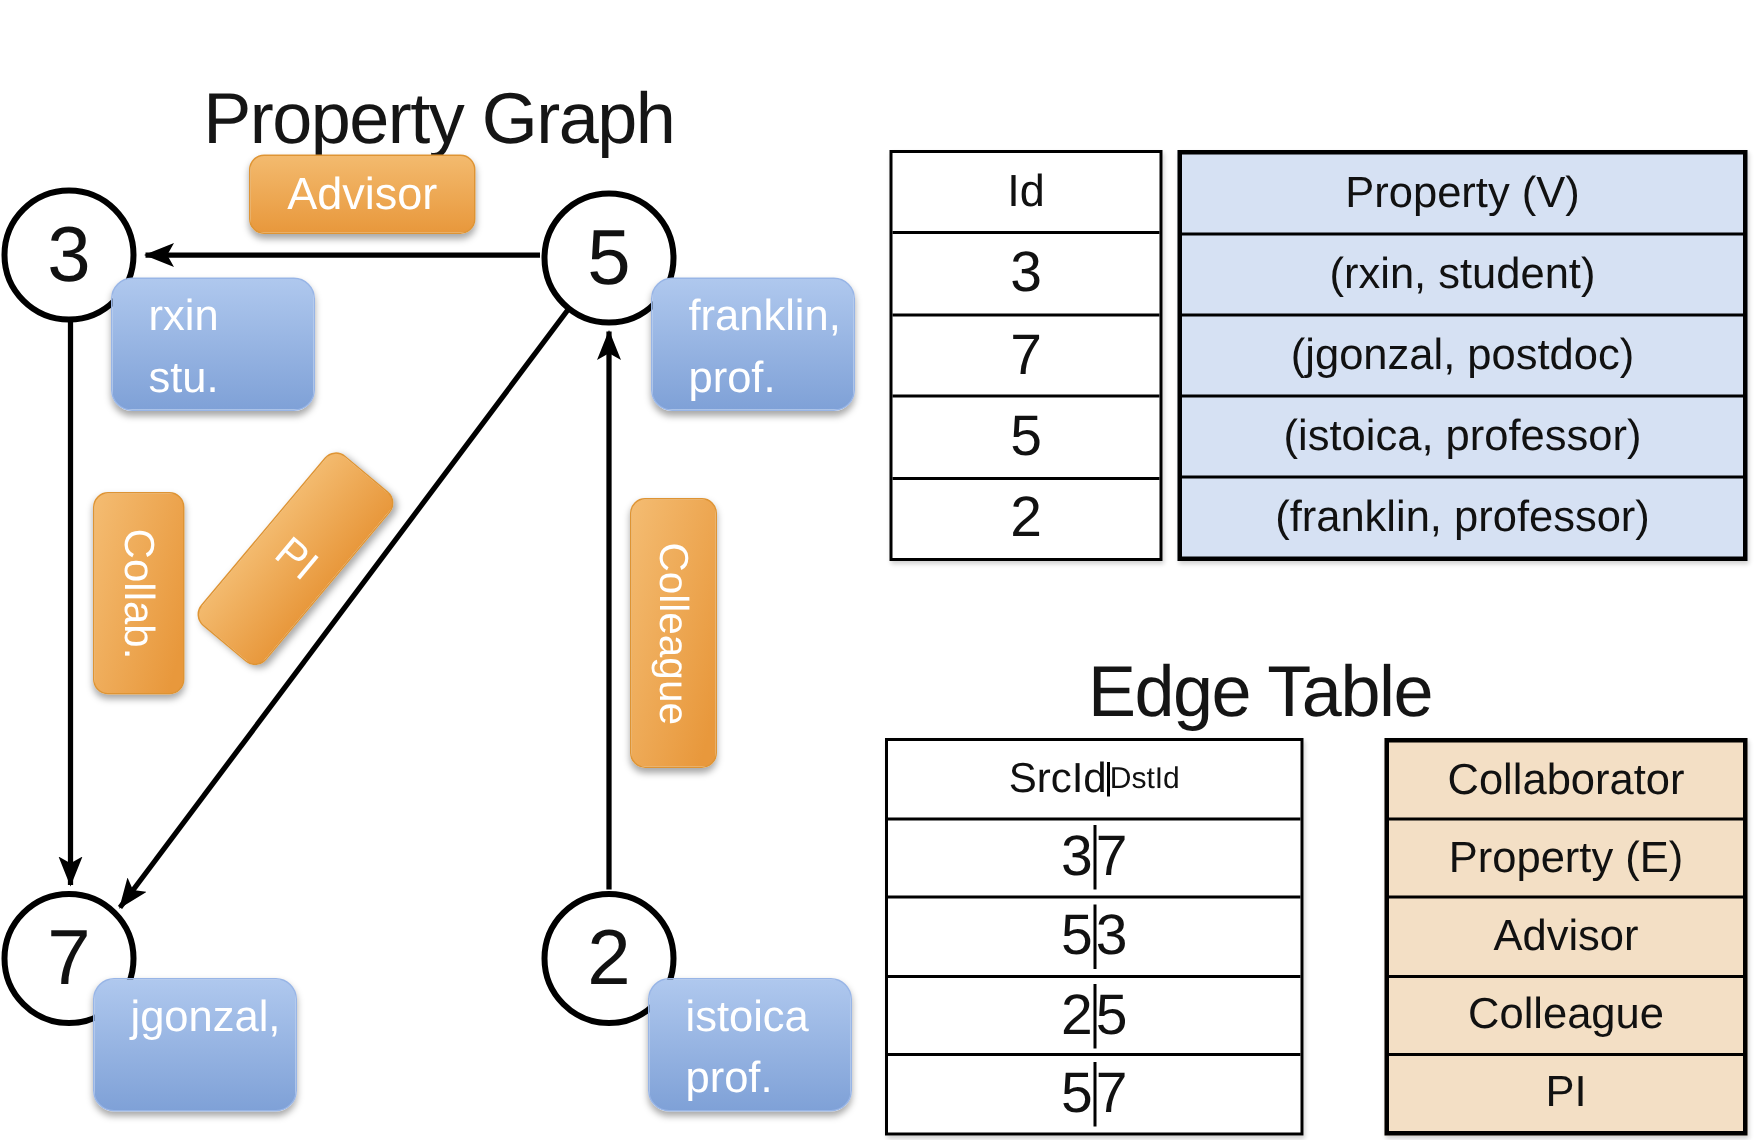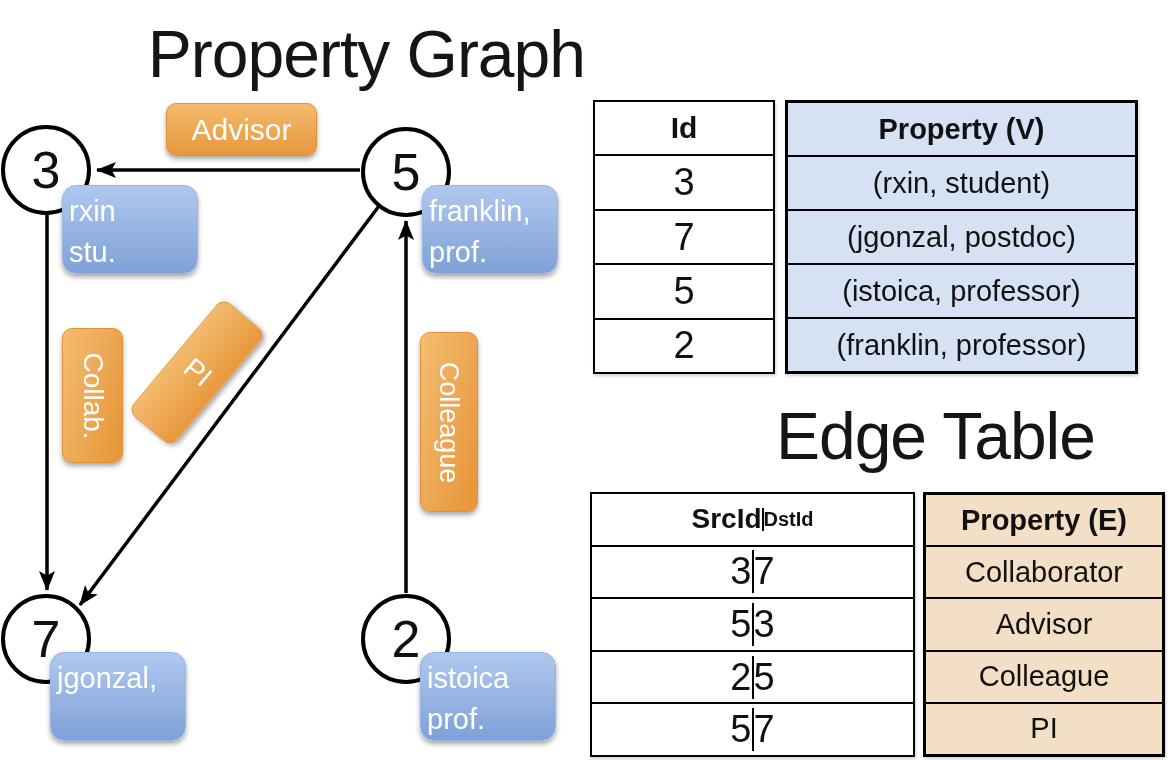--- a/index.html
+++ b/index.html
@@ -1,48 +1,48 @@
 <!DOCTYPE html>
 <html><head>
 <meta charset="utf-8">
 <style>
   html,body{margin:0;padding:0;background:#fff;}
   #stage{position:relative;width:1170px;height:760px;background:#fff;overflow:hidden;
          font-family:"Liberation Sans","DejaVu Sans",sans-serif;color:#111;}
   .abs{position:absolute;box-sizing:border-box;}
 
   
-  .big-title{font-size:66px;font-weight:400;letter-spacing:-1px;text-align:right;color:#151515;}
+  .big-title{font-size:48px;font-weight:400;letter-spacing:-1px;text-align:center;color:#151515;margin-top:36px;}
 
   
   .node{width:90px;height:90px;border:4px solid #000;border-radius:50%;background:#fff;
         display:flex;align-items:center;justify-content:center;font-size:52px;color:#111;}
 
   
   .vlabel{width:136px;height:89px;border-radius:14px;
           background:linear-gradient(180deg,#AFC8EE 0%,#7FA1D7 100%);
           border:1px solid #98B5E6;color:#fff;font-size:29px;line-height:41px;
-          padding:5px 0 0 6px;box-shadow:0 3px 5px rgba(0,0,0,.35);}
+          padding:5px 0 0 24px;box-shadow:0 3px 5px rgba(0,0,0,.35);margin-left:12px;}
 
   
   .elabel{background:linear-gradient(180deg,#F3BA6E 0%,#E8983C 100%);
           border:1px solid #DE9434;border-radius:10px;color:#fff;
           box-shadow:0 3px 5px rgba(0,0,0,.35);
           display:flex;align-items:center;justify-content:center;}
   .elabel.vert{background:linear-gradient(105deg,#F4BC72 0%,#E8983C 90%);}
   .rot90{transform:rotate(90deg);white-space:nowrap;}
 
   
   .tbl{display:flex;flex-direction:column;background:#fff;box-shadow:1px 2px 3px rgba(0,0,0,.18);}
   .tbl .row{flex:1;display:flex;align-items:center;justify-content:center;border-top:2px solid #000;}
   .tbl .row:first-child{border-top:none;}
   .thin{border:2px solid #000;}
   .thick{border:3px solid #000;}
   .num{font-size:38px;}
-  .hdr{font-size:29px;font-weight:700;}
+  .hdr{font-size:29px;font-weight:400;}
   .propcell{font-size:29px;}
   .vfill{background:#D6E1F3;}
   .efill{background:#F3DFC5;}
   .split{display:grid;grid-template-columns:152px 1fr;align-items:stretch;}
   .split > div{display:flex;align-items:center;justify-content:center;}
   .split > div + div{border-left:2px solid #000;}
 </style>
 </head>
 <body>
 
@@ -106,31 +106,31 @@
 
 
   <div class="abs tbl thin" style="left:593px;top:100px;width:182px;height:274px;">
     <div class="row hdr" style="font-size:30px;">Id</div>
     <div class="row num">3</div>
     <div class="row num">7</div>
     <div class="row num">5</div>
     <div class="row num">2</div>
   </div>
 
-  <div class="abs tbl thick vfill" style="left:785px;top:100px;width:353px;height:274px;">
+  <div class="abs tbl thick vfill" style="left:785px;top:100px;width:380px;height:274px;">
     <div class="row hdr">Property (V)</div>
     <div class="row propcell">(rxin, student)</div>
     <div class="row propcell">(jgonzal, postdoc)</div>
     <div class="row propcell">(istoica, professor)</div>
     <div class="row propcell">(franklin, professor)</div>
   </div>
 
   <div class="abs big-title" style="left:585px;top:398px;width:510px;">Edge Table</div>
 
-  <div class="abs tbl thin" style="left:590px;top:492px;width:325px;height:265px;">
+  <div class="abs tbl thin" style="left:590px;top:492px;width:279px;height:265px;">
     <div class="row split">
       <div class="hdr" style="font-size:28px;">SrcId</div>
       <div class="hdr" style="font-size:20px;">DstId</div>
     </div>
     <div class="row split">
       <div class="num">3</div>
       <div class="num">7</div>
     </div>
     <div class="row split">
       <div class="num">5</div>
@@ -140,20 +140,20 @@
       <div class="num">2</div>
       <div class="num">5</div>
     </div>
     <div class="row split">
       <div class="num">5</div>
       <div class="num">7</div>
     </div>
   </div>
 
   <div class="abs tbl thick efill" style="left:923px;top:492px;width:242px;height:265px;">
+    <div class="row propcell">Collaborator</div>
     <div class="row hdr">Property (E)</div>
-    <div class="row propcell">Collaborator</div>
     <div class="row propcell">Advisor</div>
     <div class="row propcell">Colleague</div>
     <div class="row propcell">PI</div>
   </div>
 
 </div>
 
 </body></html>

